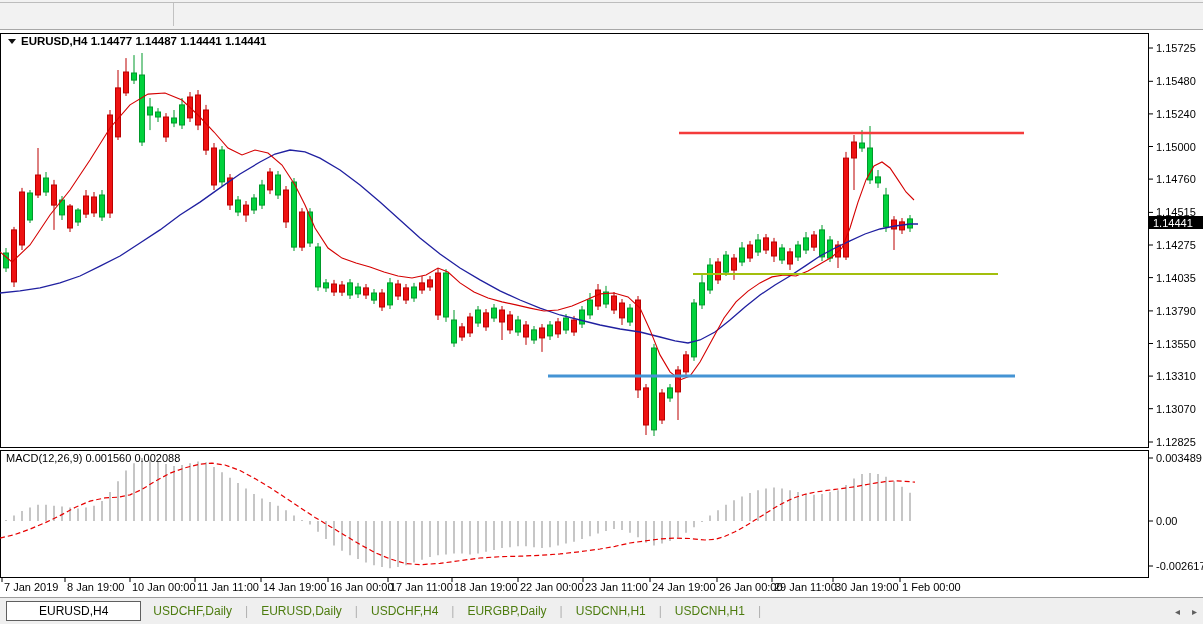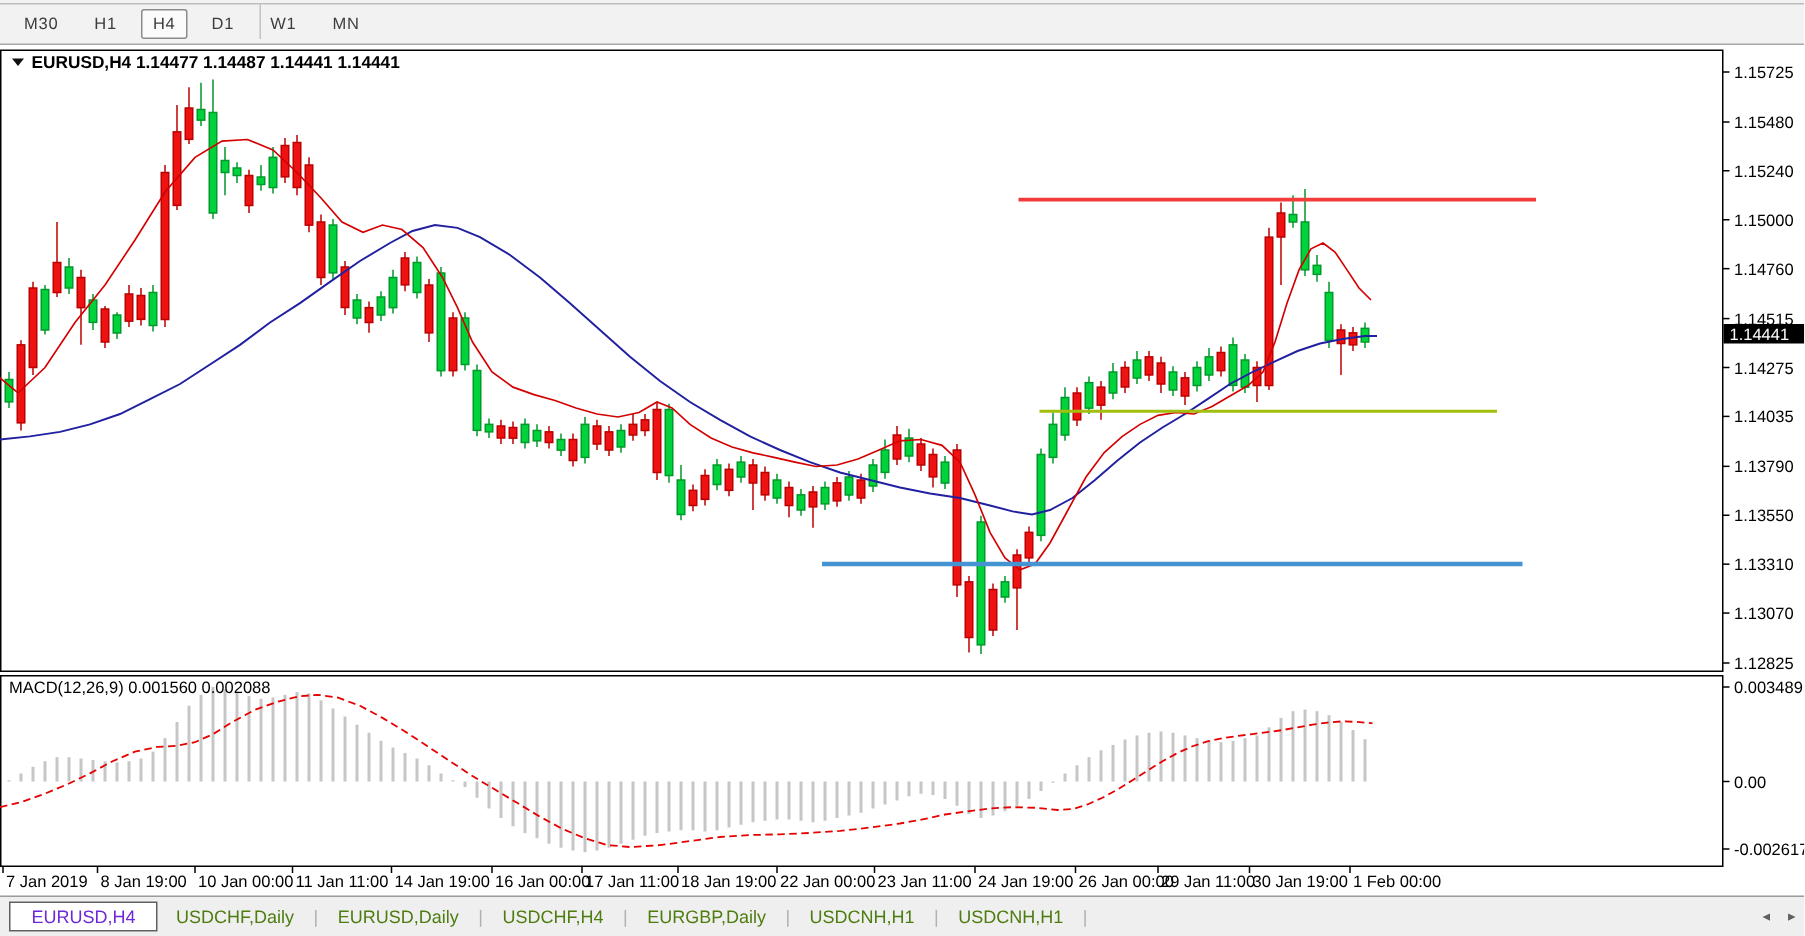--- a/index.html
+++ b/index.html
@@ -14,39 +14,31 @@
           border-radius:2px;cursor:default;letter-spacing:0.5px;}
   .tf-btn.active{background:#fbfbfb;border:1px solid #8c8c8c;}
   .toolbar-sep{position:absolute;left:173px;top:3px;bottom:3px;width:1px;background:#c2c2c2;}
   svg{position:absolute;left:0;top:31px;}
   svg text{font-family:"Liberation Sans","DejaVu Sans",sans-serif;}
   
   .tabbar{position:absolute;left:0;bottom:0;width:100%;height:27px;background:#efefef;
           border-top:1px solid #9c9c9c;box-sizing:border-box;display:flex;align-items:center;}
   .tabs{display:flex;align-items:center;margin-left:6px;}
   .tab{font-size:12px;color:#4d7c0f;padding:3px 12px;white-space:nowrap;cursor:default;}
-  .tab.active{background:#ffffff;border:1px solid #5f5f5f;color:#6d28d9;padding:2px 14px;}
+  .tab.active{background:#ffffff;border:1px solid #5f5f5f;color:#000000;padding:2px 32px;}
   .tab-sep{color:#b0b0b0;font-size:12px;padding:0 1px;}
   .tab-arrows{position:absolute;right:6px;top:0;height:100%;display:flex;align-items:center;gap:12px;}
   .tab-arrow{color:#5f5f5f;font-size:10px;cursor:default;}
 </style>
 </head>
 <body>
 
 <div class="screen">
   <div class="toolbar">
     <div class="top-line"></div>
-    <div class="tf-buttons" id="tfButtons">
-        <div class="tf-btn">M30</div>
-        <div class="tf-btn">H1</div>
-        <div class="tf-btn active">H4</div>
-        <div class="tf-btn">D1</div>
-        <div class="tf-btn">W1</div>
-        <div class="tf-btn">MN</div>
-      </div>
     <div class="toolbar-sep"></div>
   </div>
 
   <svg id="chartSvg" width="1203" height="566" viewBox="0 31 1203 566">
       <rect x="0.5" y="33.5" width="1148" height="414" fill="#fff" stroke="#000" stroke-width="1"></rect>
       <rect x="0.5" y="450.5" width="1148" height="127" fill="#fff" stroke="#000" stroke-width="1"></rect>
       <g>
         <line x1="6" y1="248.0" x2="6" y2="272.0" stroke="#00992a" stroke-width="1"></line>
         <rect x="3.5" y="253.0" width="5" height="14.9" fill="#00d23c" stroke="#00992a" stroke-width="1"></rect>
         <line x1="14" y1="226.9" x2="14" y2="287.0" stroke="#bb0000" stroke-width="1"></line>

